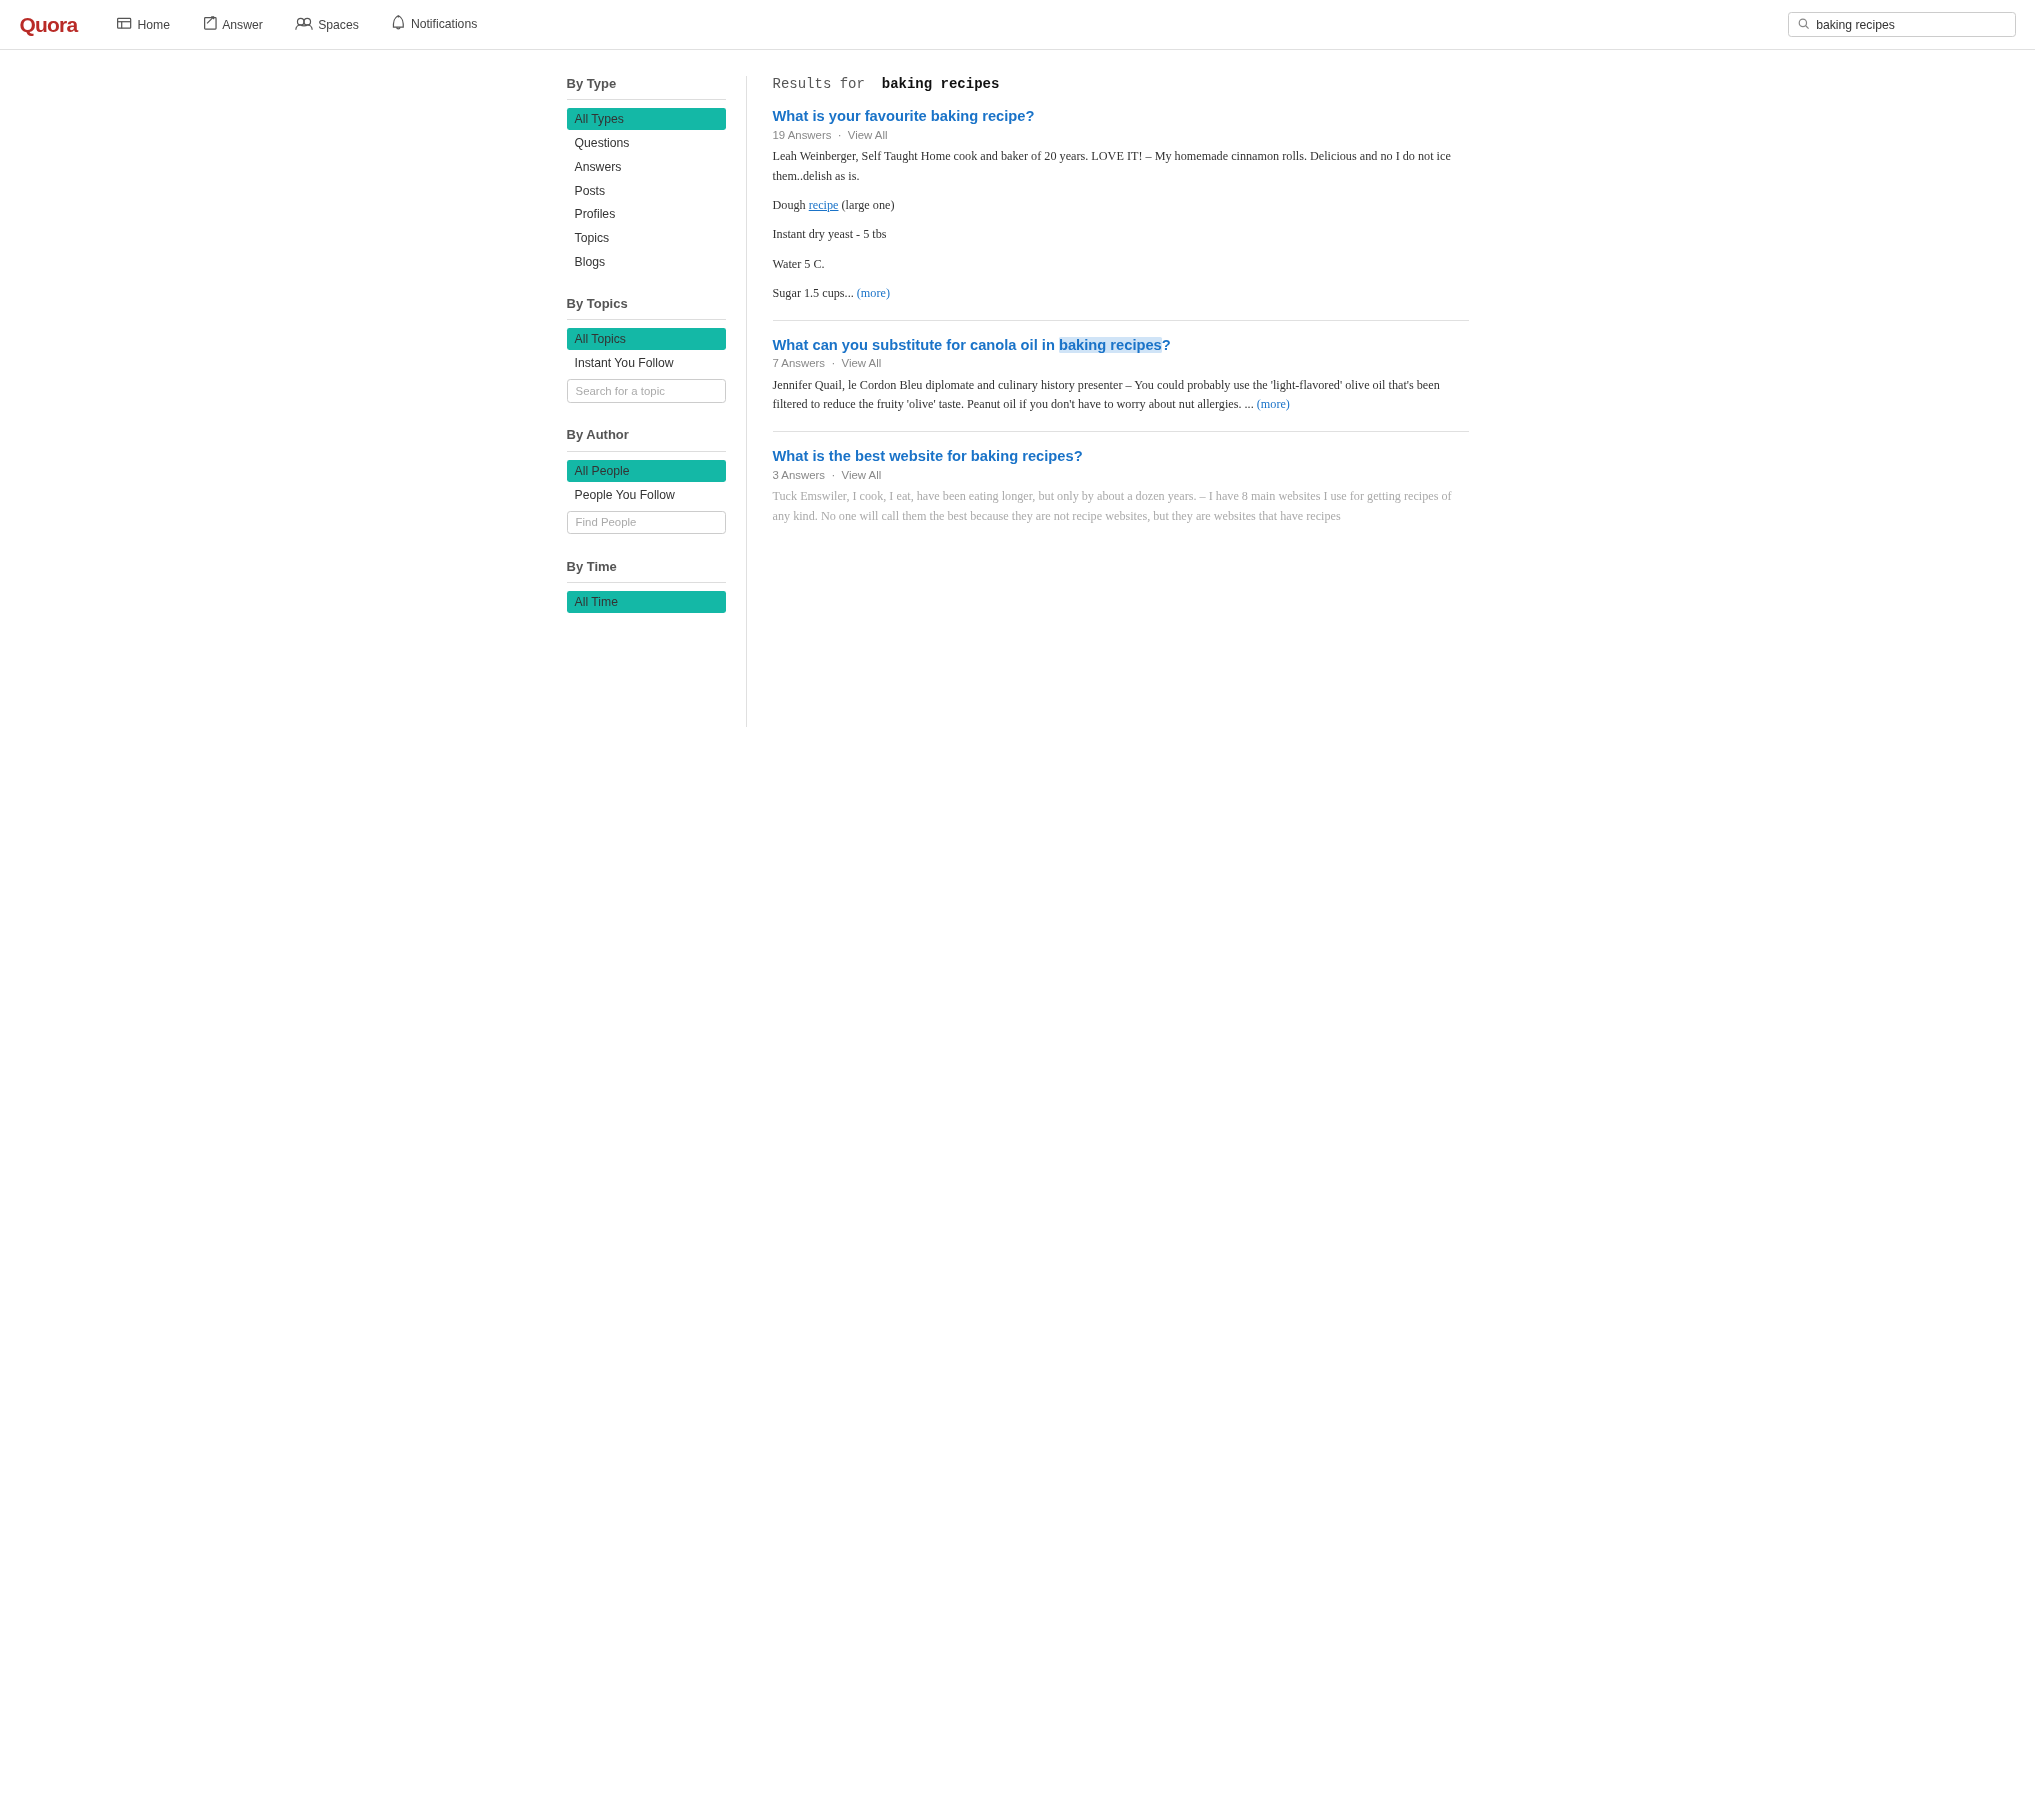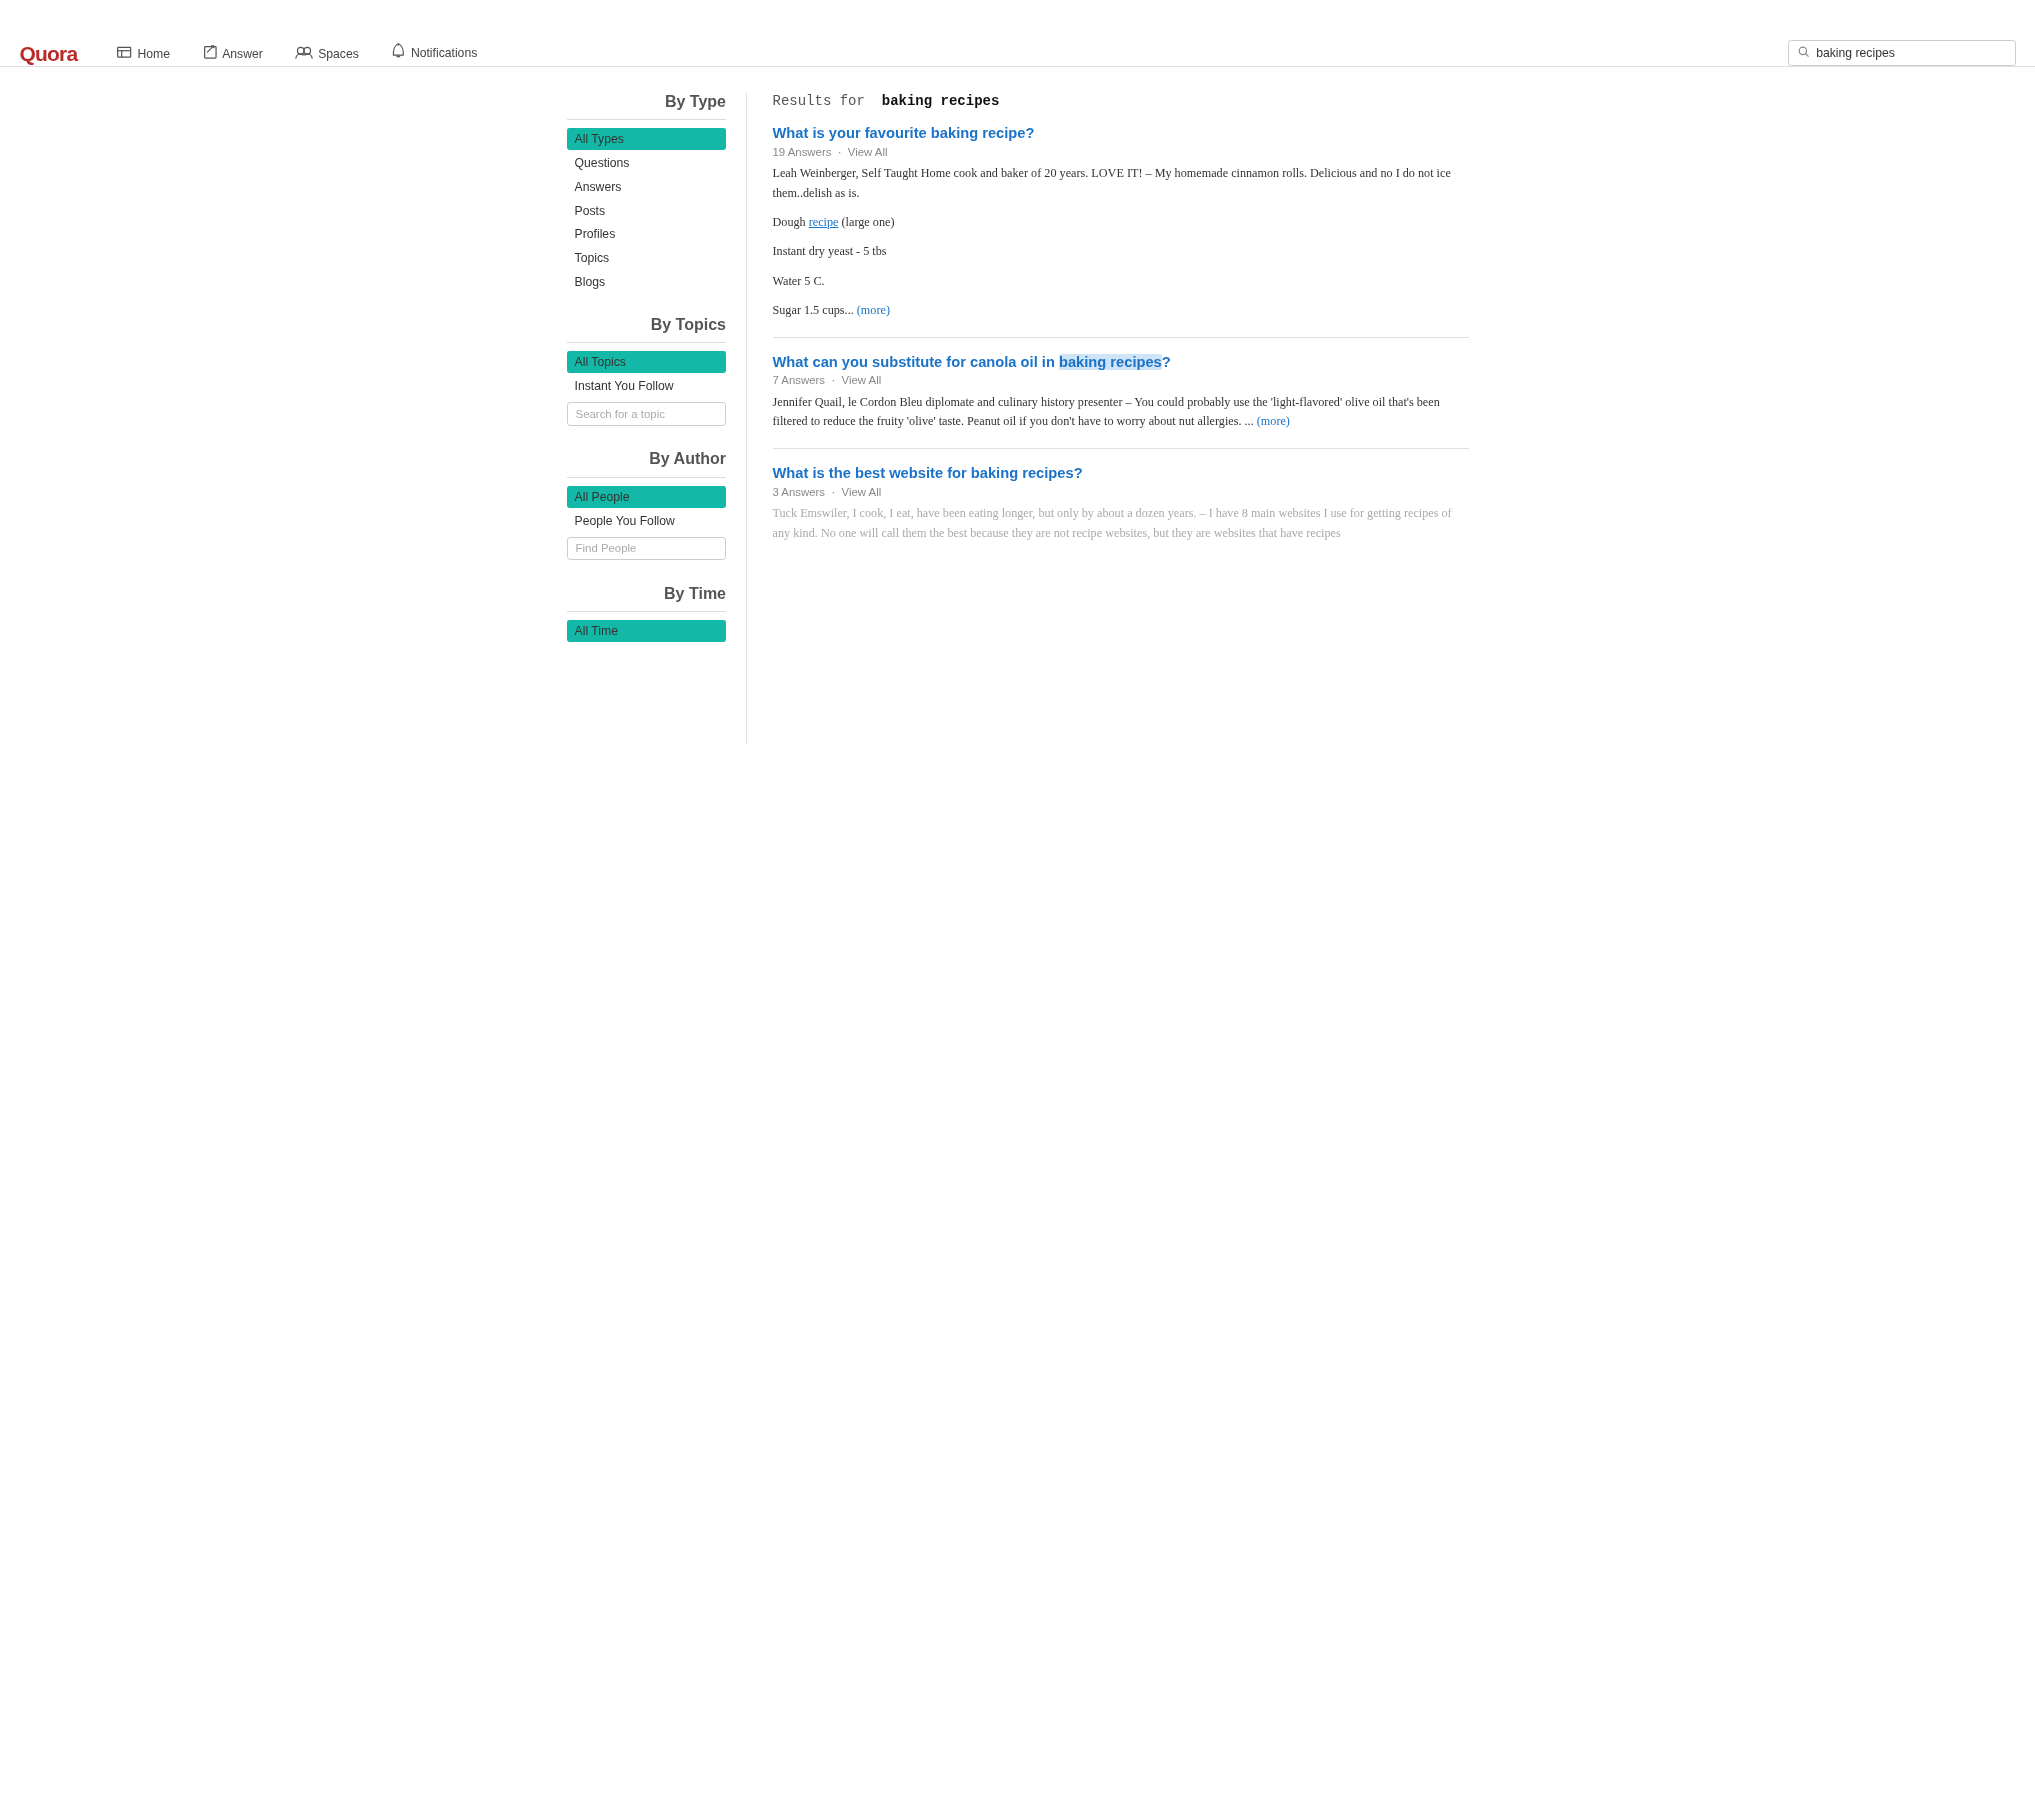--- a/index.html
+++ b/index.html
@@ -6,23 +6,23 @@
     body {
       font-family: Georgia, 'Times New Roman', serif;
       font-size: 13px;
       color: #333;
       background: #fff;
     }
 
     
     .navbar {
       display: flex;
-      align-items: flex-end;
+      align-items: center;
       padding: 0 19.5px;
-      height: 67px;
+      height: 50px;
       border-bottom: 0.8px solid #e0e0e0;
       background: #fff;
       gap: 19.5px;
     }
     .logo {
       font-size: 21px;
       font-weight: bold;
       color: #b92b27;
       font-family: Arial, sans-serif;
       letter-spacing: -0.8px;
@@ -74,27 +74,26 @@
     }
 
     
     .sidebar {
       width: 179px;
       min-width: 179px;
       flex-shrink: 0;
       padding-right: 19.5px;
     }
     .sidebar-section-title {
-      font-size: 16px;
+      font-size: 13px;
       font-family: Arial, sans-serif;
       font-weight: bold;
       color: #555;
       margin-bottom: 8.1px;
       margin-top: 23px;
-      text-align: right;
     }
     .sidebar-section-title:first-child { margin-top: 0; }
     .sidebar-divider {
       border: none;
       border-top: 0.8px solid #ddd;
       margin-bottom: 8.1px;
     }
     .sidebar-item {
       display: block;
       font-size: 12.2px;

